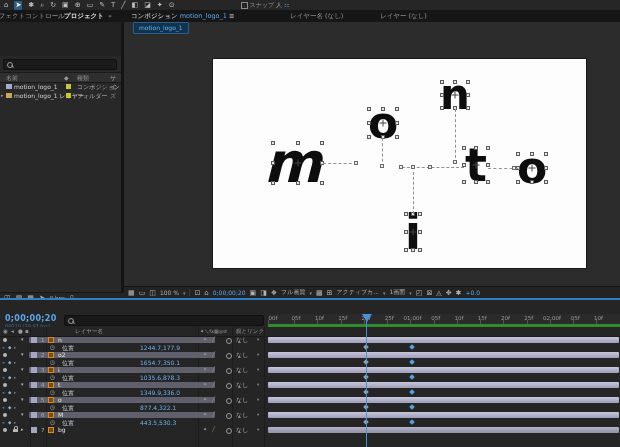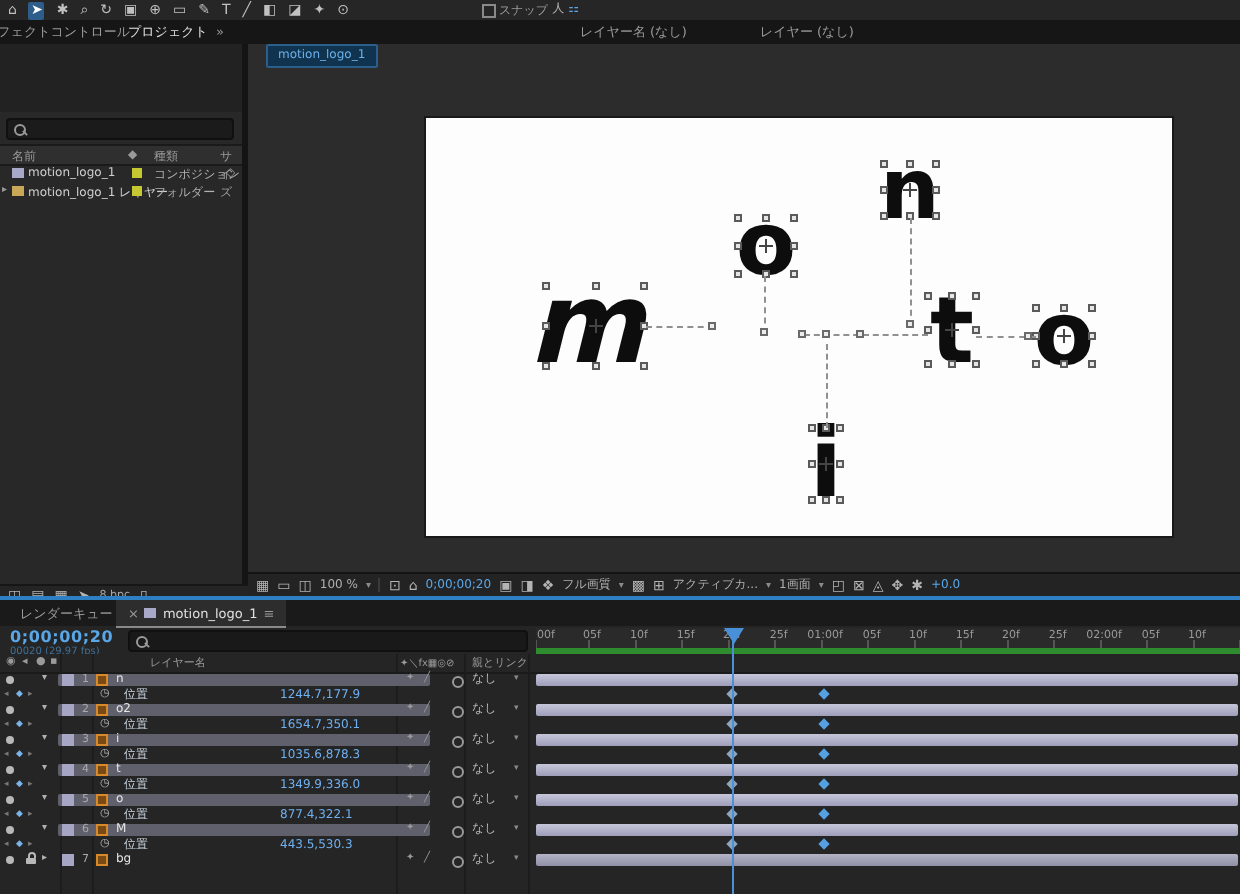--- a/index.html
+++ b/index.html
@@ -126,22 +126,27 @@
     <span class="snap">
       <span class="chk"></span>
       <span>スナップ</span>
       <span class="ico" style="font-size:6px;">人</span>
       <span class="ico" style="font-size:6px;color:#5aa7e8;">⚏</span>
     </span>
   </div>
 
   <div id="tabrow" class="abs">
     <span class="ptab" style="left:-8px;">エフェクトコントロール</span>
-    <span class="ptab on" style="left:64px;border-bottom:1px solid #9a9a9a;">プロジェクト</span>
+    <span class="ptab on" style="left:64px;border-bottom:1px solid #9a9a9a;font-weight:bold;">プロジェクト</span>
     <span class="ptab" style="left:108px;">»</span>
+    <span class="ptab on" style="left:131px;border-bottom:1px solid #5aa7e8;">
+      <span>コンポジション</span>
+      <span class="bluetxt">motion_logo_1</span>
+      <span>≡</span>
+    </span>
     <span class="ptab" style="left:290px;">レイヤー名 (なし)</span>
     <span class="ptab" style="left:380px;">レイヤー (なし)</span>
   </div>
 
   <div id="project" class="abs">
     <div id="proj-preview"></div>
     <div id="proj-search">
         <span class="mag"></span>
       </div>
     <div id="proj-head">
@@ -291,29 +296,20 @@
       <span class="ico">◰</span>
       <span class="ico">⊠</span>
       <span class="ico">◬</span>
       <span class="ico">✥</span>
       <span class="ico">✱</span>
       <span class="bluetxt">+0.0</span>
     </div>
   </div>
 
   <div id="timeline" class="abs">
-    <div id="tl-tabs">
-      <span id="tl-tab-rq">レンダーキュー</span>
-      <div id="tl-tab-comp">
-        <span style="color:#9a9a9a;">×</span>
-        <span class="ci"></span>
-        <span>motion_logo_1</span>
-        <span style="color:#9a9a9a;">≡</span>
-      </div>
-    </div>
 
     <div id="tl-timecode">0;00;00;20</div>
     <div id="tl-frameinfo">00020 (29.97 fps)</div>
     <div id="tl-search">
         <span class="mag"></span>
       </div>
 
     <div id="ruler">
       <span class="rlab" style="left:5px;">00f</span>
       <span class="rlab" style="left:28px;">05f</span>

